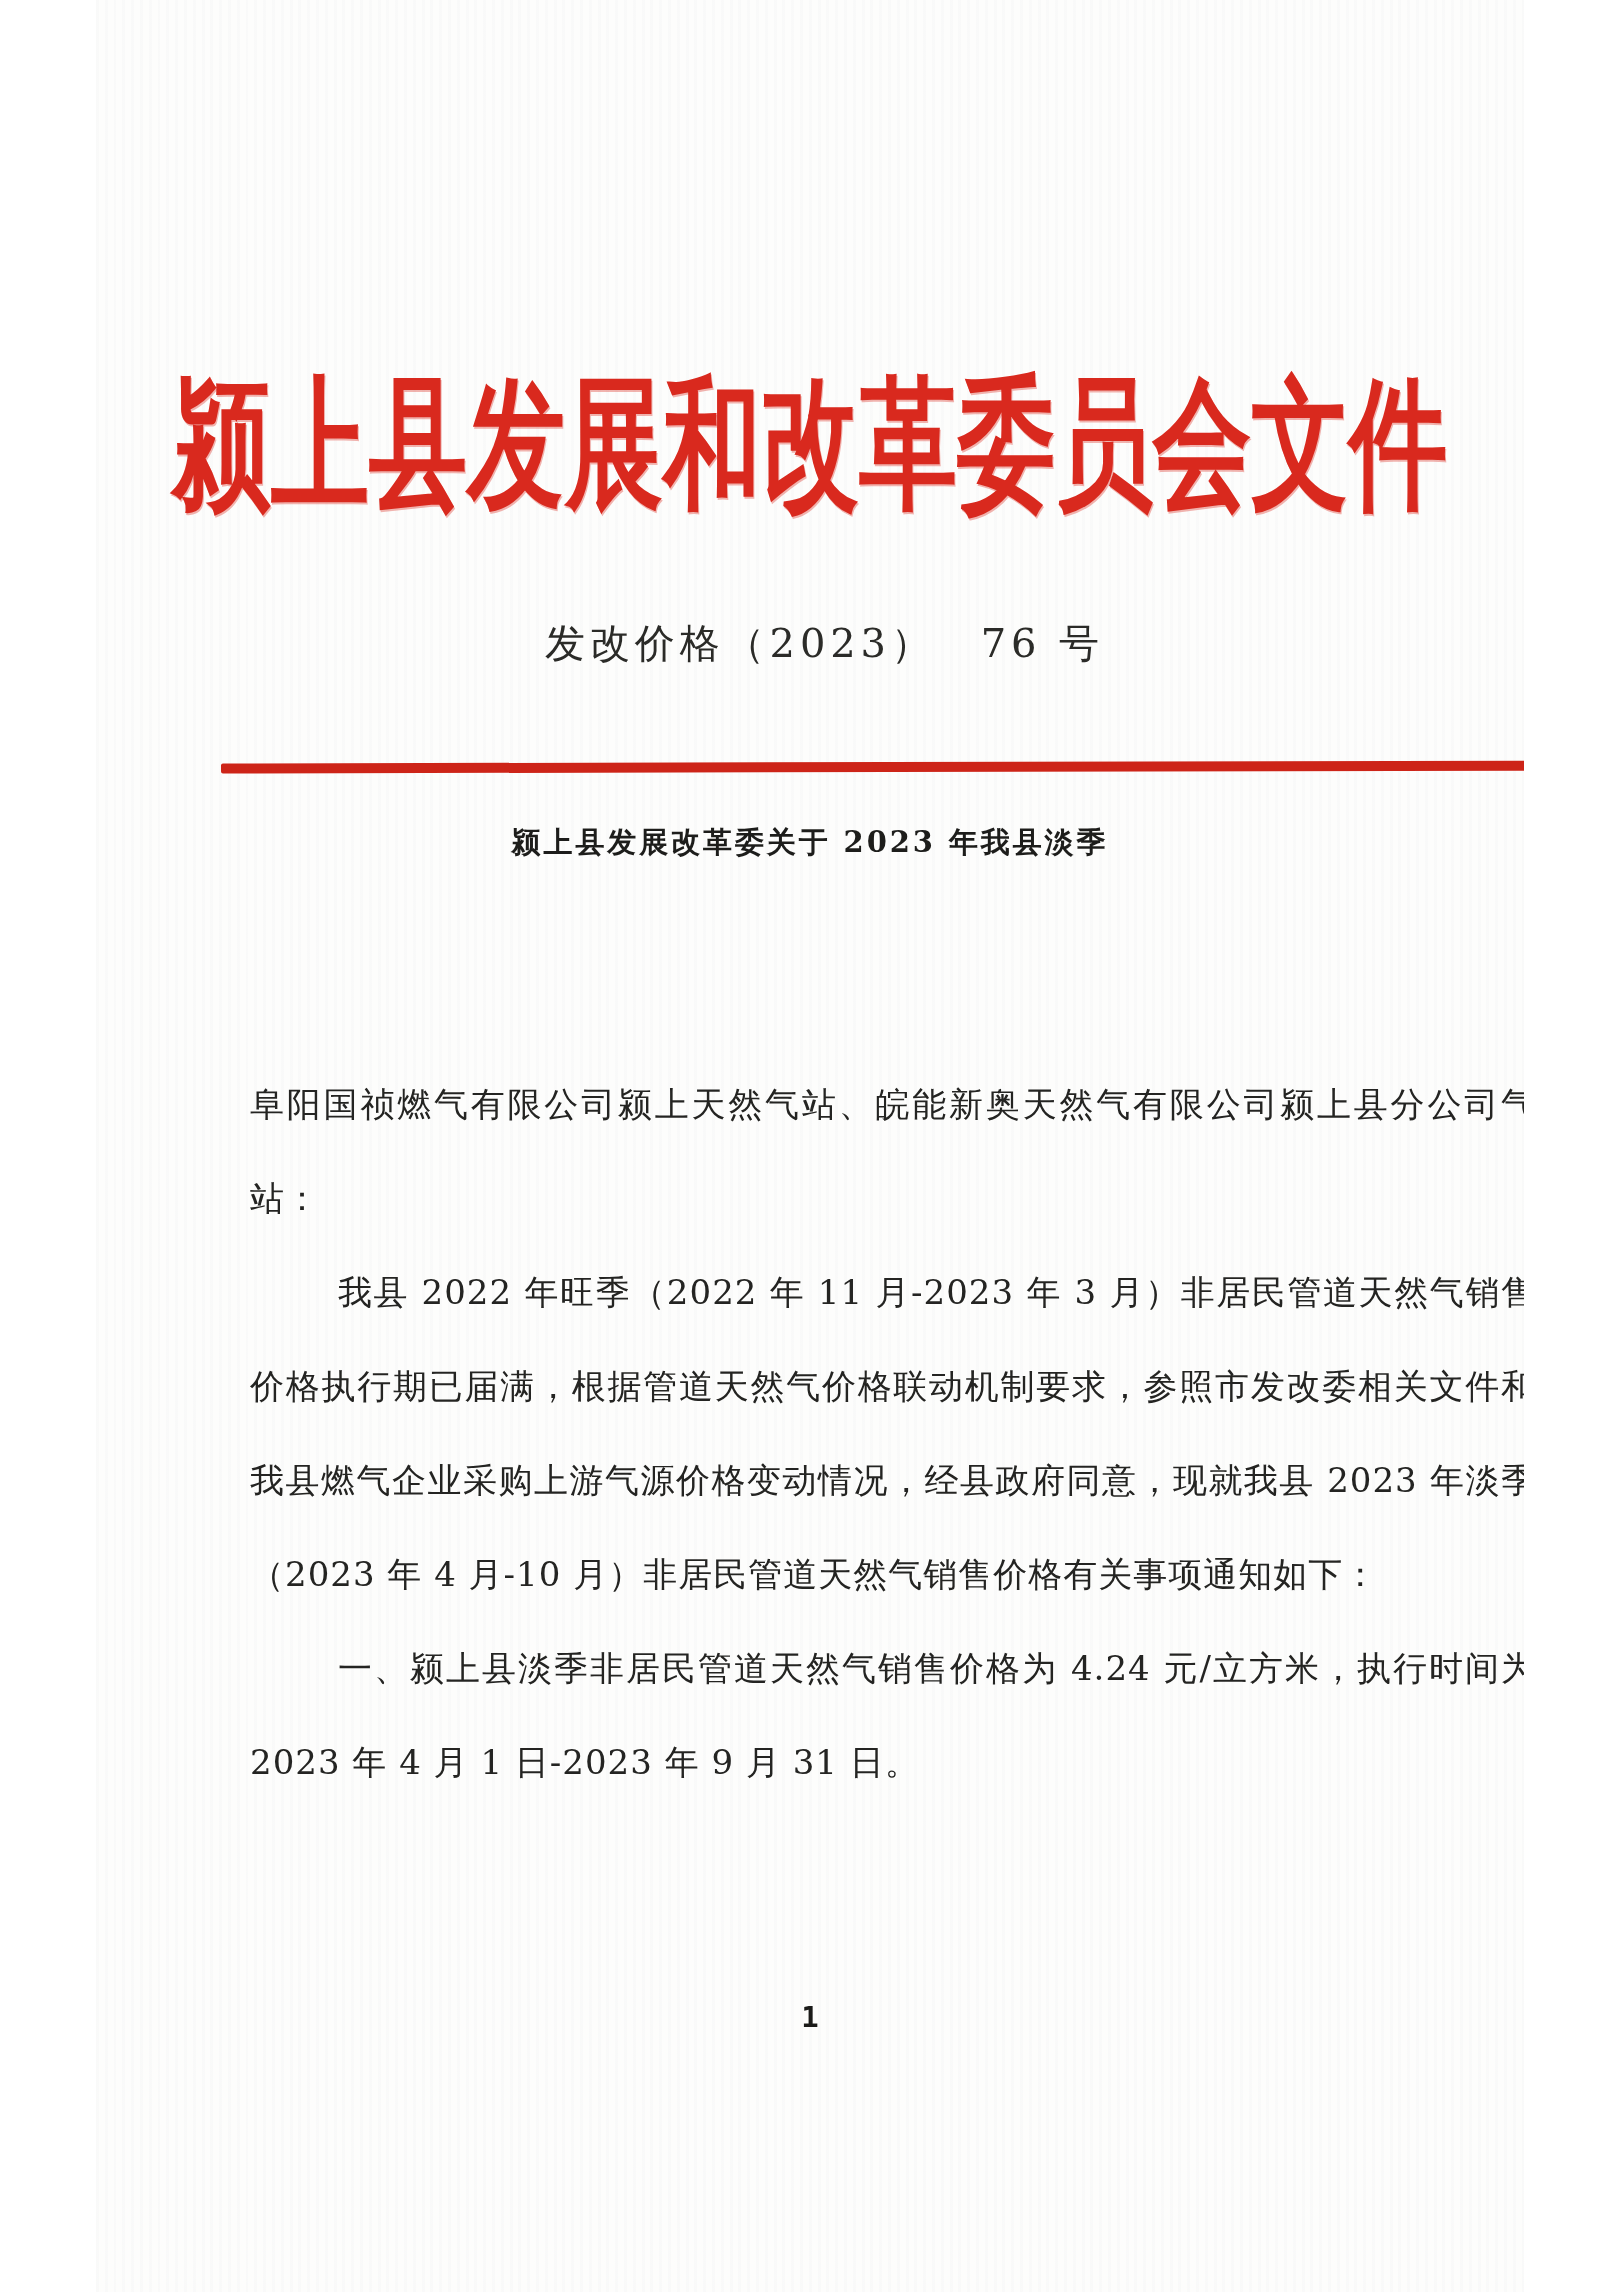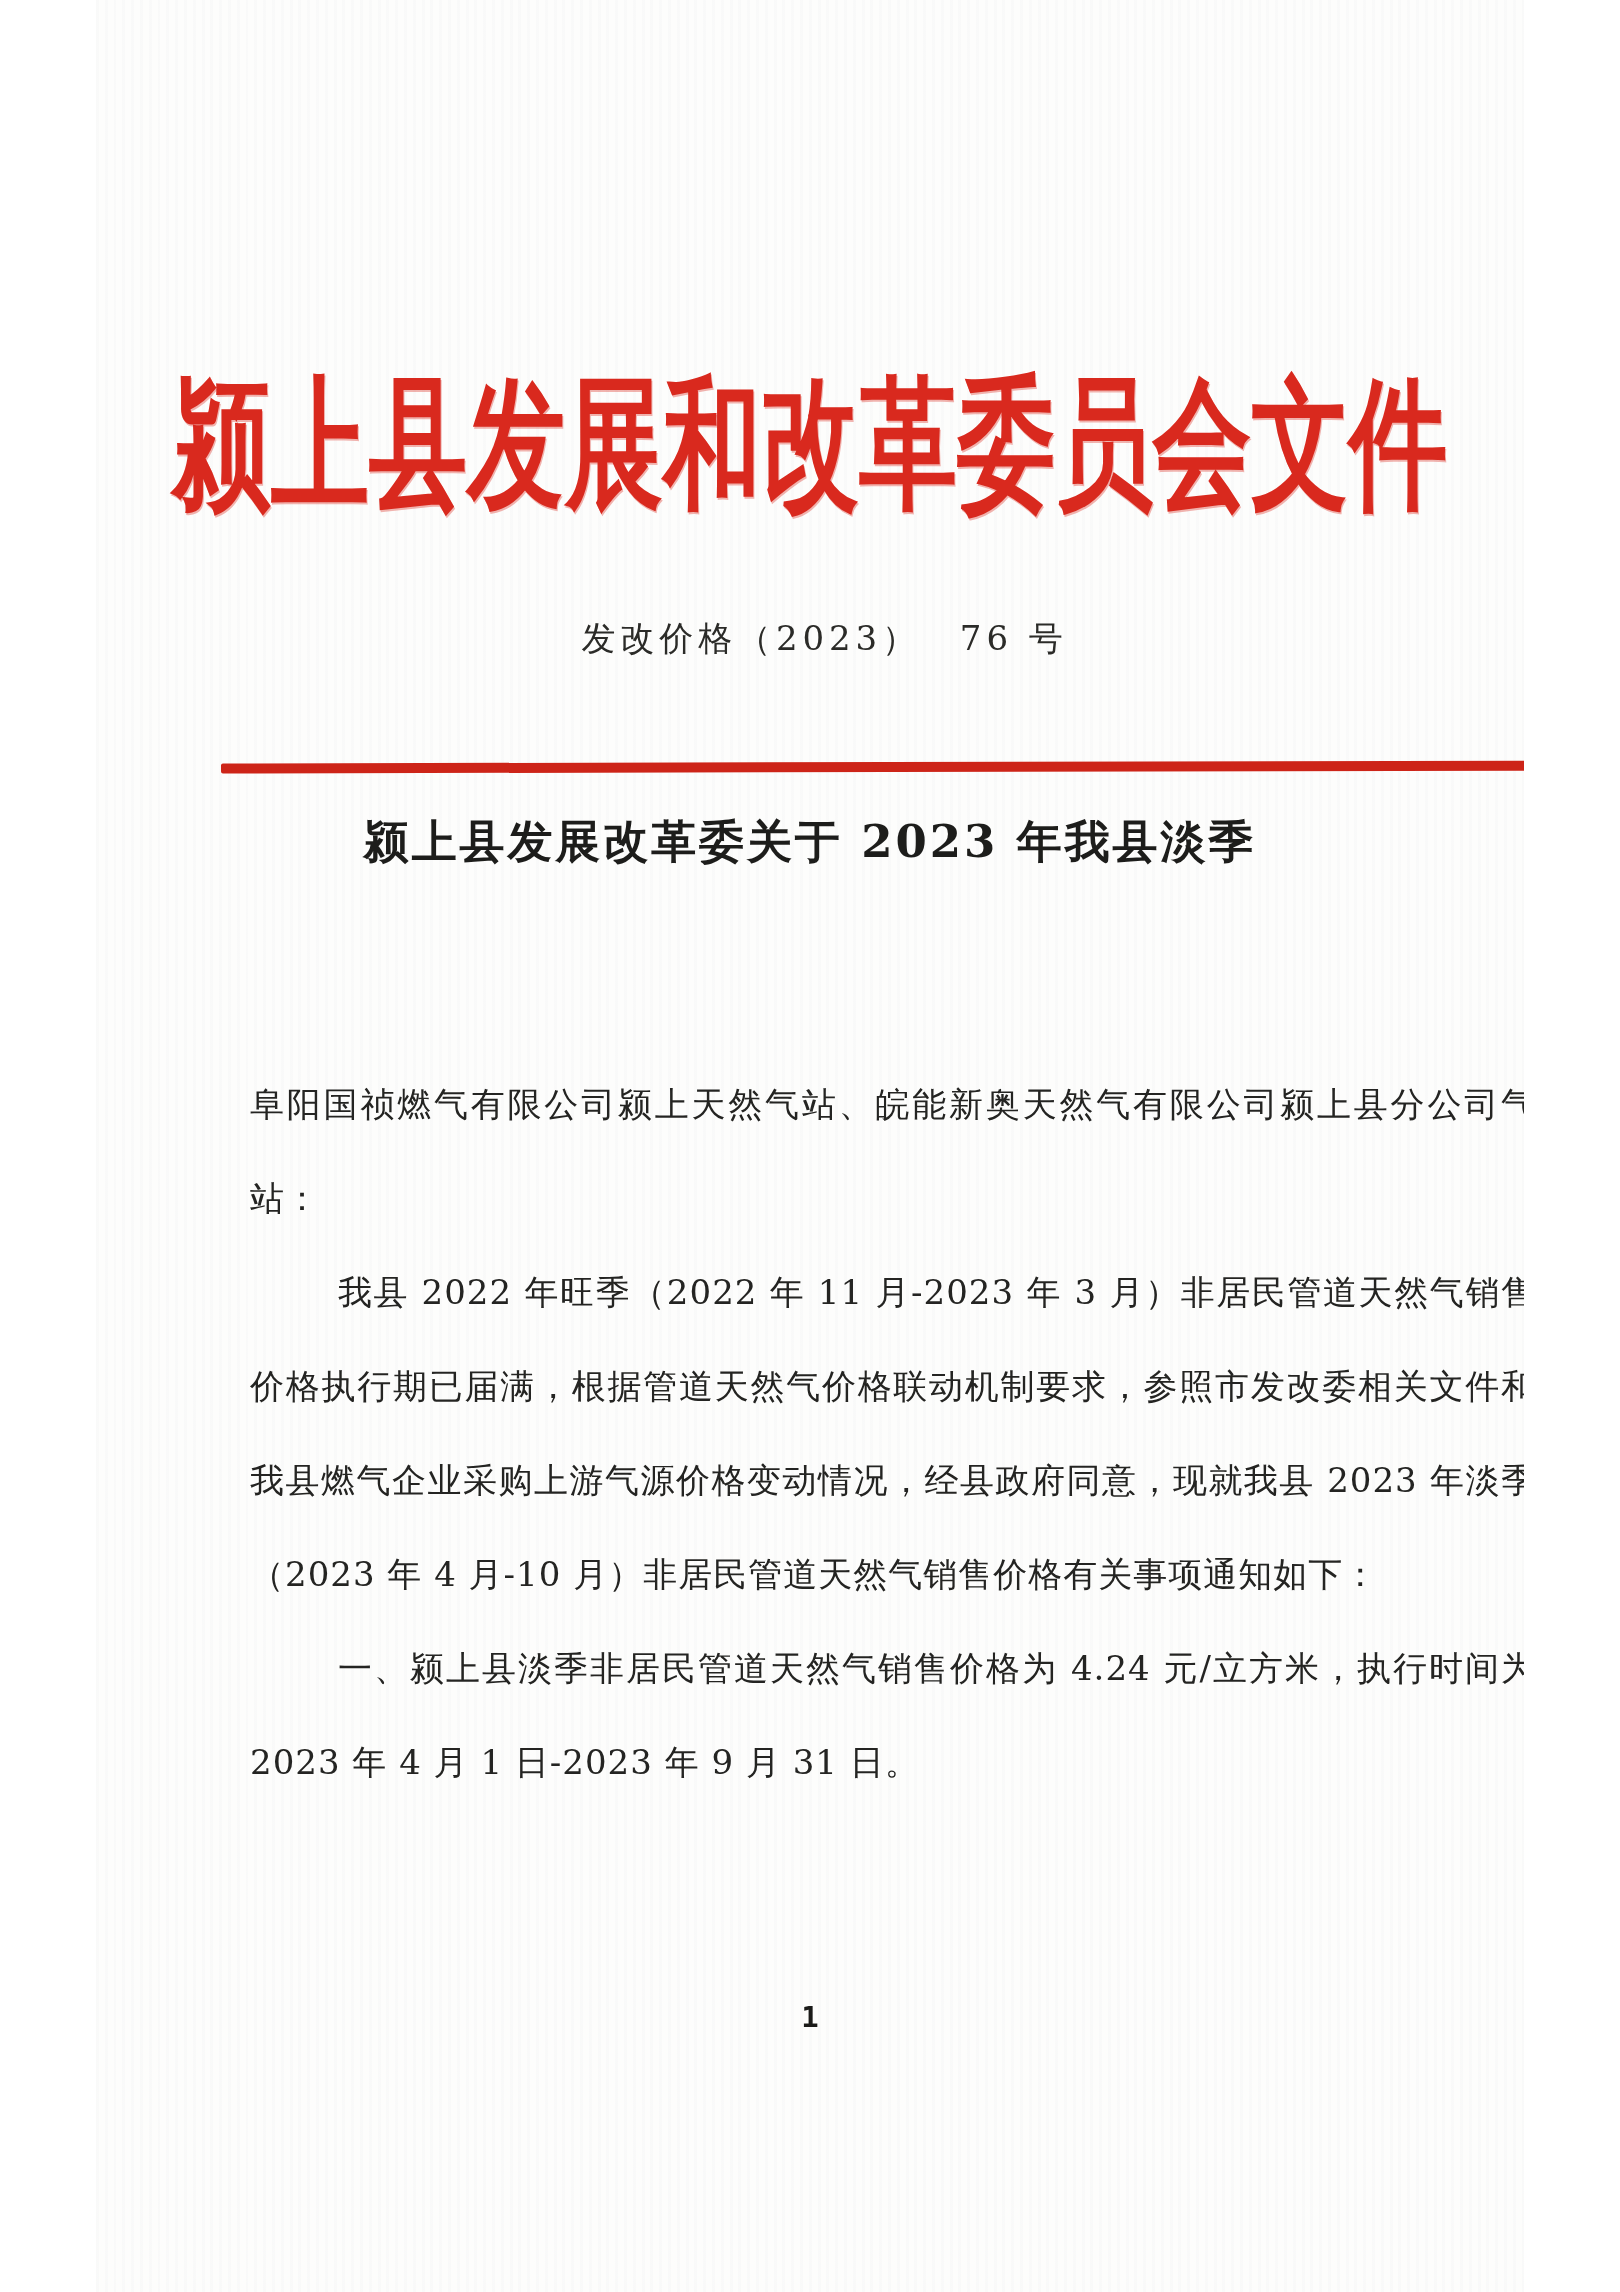--- a/index.html
+++ b/index.html
@@ -39,21 +39,21 @@
     text-shadow: 1px 1px 0 rgba(217,41,30,0.35);
   }
 
   
   .doc-number {
     position: absolute;
     top: 616px;
     left: 0;
     width: 100%;
     text-align: center;
-    font-size: 34px;
+    font-size: 40px;
     letter-spacing: 4.9px;
     color: #2b2b28;
     text-indent: 29px;
   }
 
   
   .red-rule {
     position: absolute;
     top: 762px;
     left: 125px;
@@ -64,21 +64,21 @@
     border-radius: 2px;
   }
 
   
   .subject {
     position: absolute;
     top: 796px;
     left: 0;
     width: 100%;
     text-align: center;
-    font-size: 45px;
+    font-size: 29px;
     font-weight: bold;
     line-height: 92px;
     letter-spacing: 2.9px;
     color: #1d1d1b;
   }
 
   
   .body-text {
     position: absolute;
     top: 1057px;

